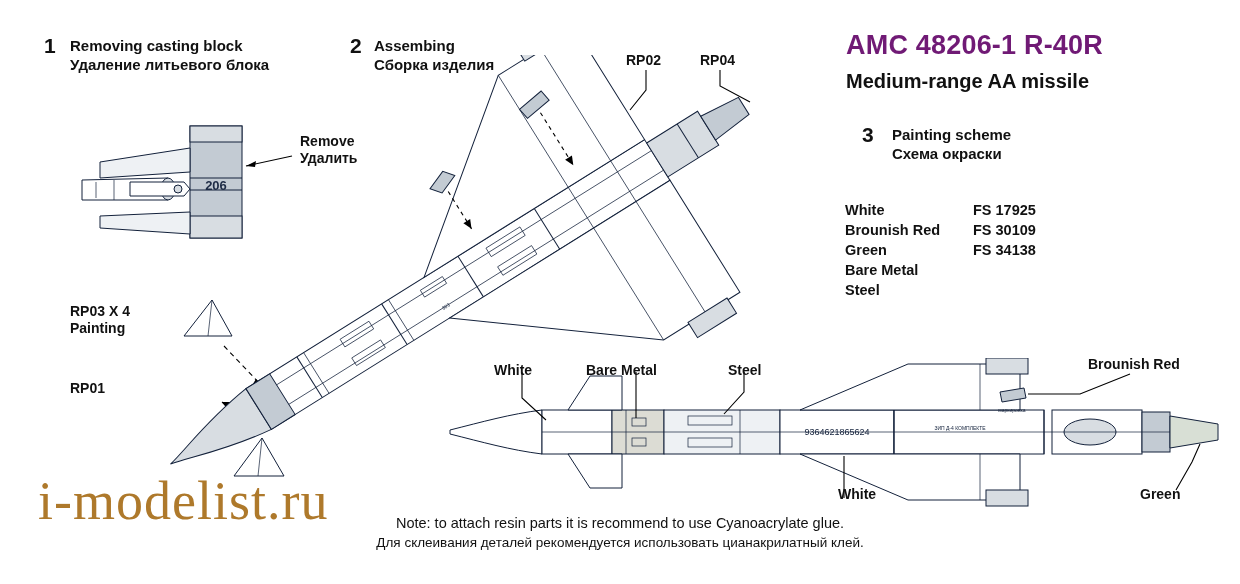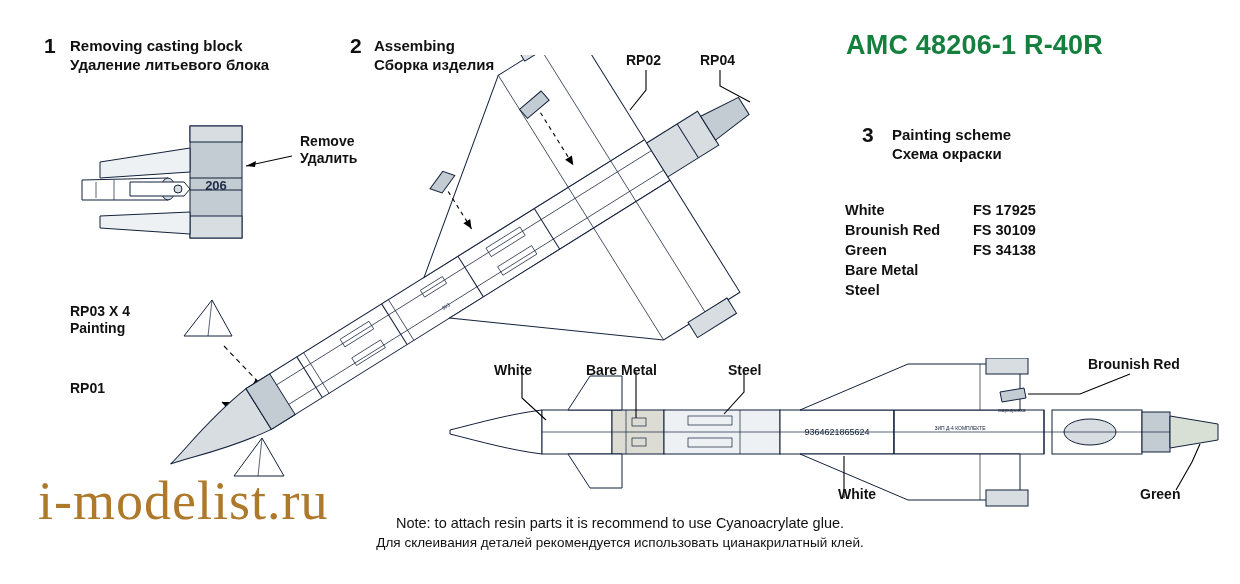--- a/index.html
+++ b/index.html
@@ -32,21 +32,21 @@
     line-height: 19px;
     color: #111;
   }
   .step-title .ru { display: block; }
 
   
   .main-title {
     font-size: 27px;
     font-weight: bold;
     letter-spacing: .2px;
-    color: #15803d;
+    color: #701a75;
   }
   .sub-title {
     font-size: 20px;
     font-weight: bold;
     color: #111;
   }
 
   
   .paint-table {
     font-size: 14.5px;
@@ -115,20 +115,21 @@
     <span class="ru">Удаление литьевого блока</span>
   </div>
 
   <div class="abs step-num" style="left:350px; top:34px;">2</div>
   <div class="abs step-title" style="left:374px; top:36px;">
     <span>Assembing</span>
     <span class="ru">Сборка изделия</span>
   </div>
 
   <div class="abs main-title" style="left:846px; top:30px;">AMC 48206-1 R-40R</div>
+  <div class="abs sub-title" style="left:846px; top:70px;">Medium-range AA missile</div>
 
   <div class="abs step-num" style="left:862px; top:123px;">3</div>
   <div class="abs step-title" style="left:892px; top:125px;">
     <span>Painting scheme</span>
     <span class="ru">Схема окраски</span>
   </div>
 
   <div class="abs paint-table" style="left:845px; top:200px;">
     <div class="row">
       <span class="name">White</span>

